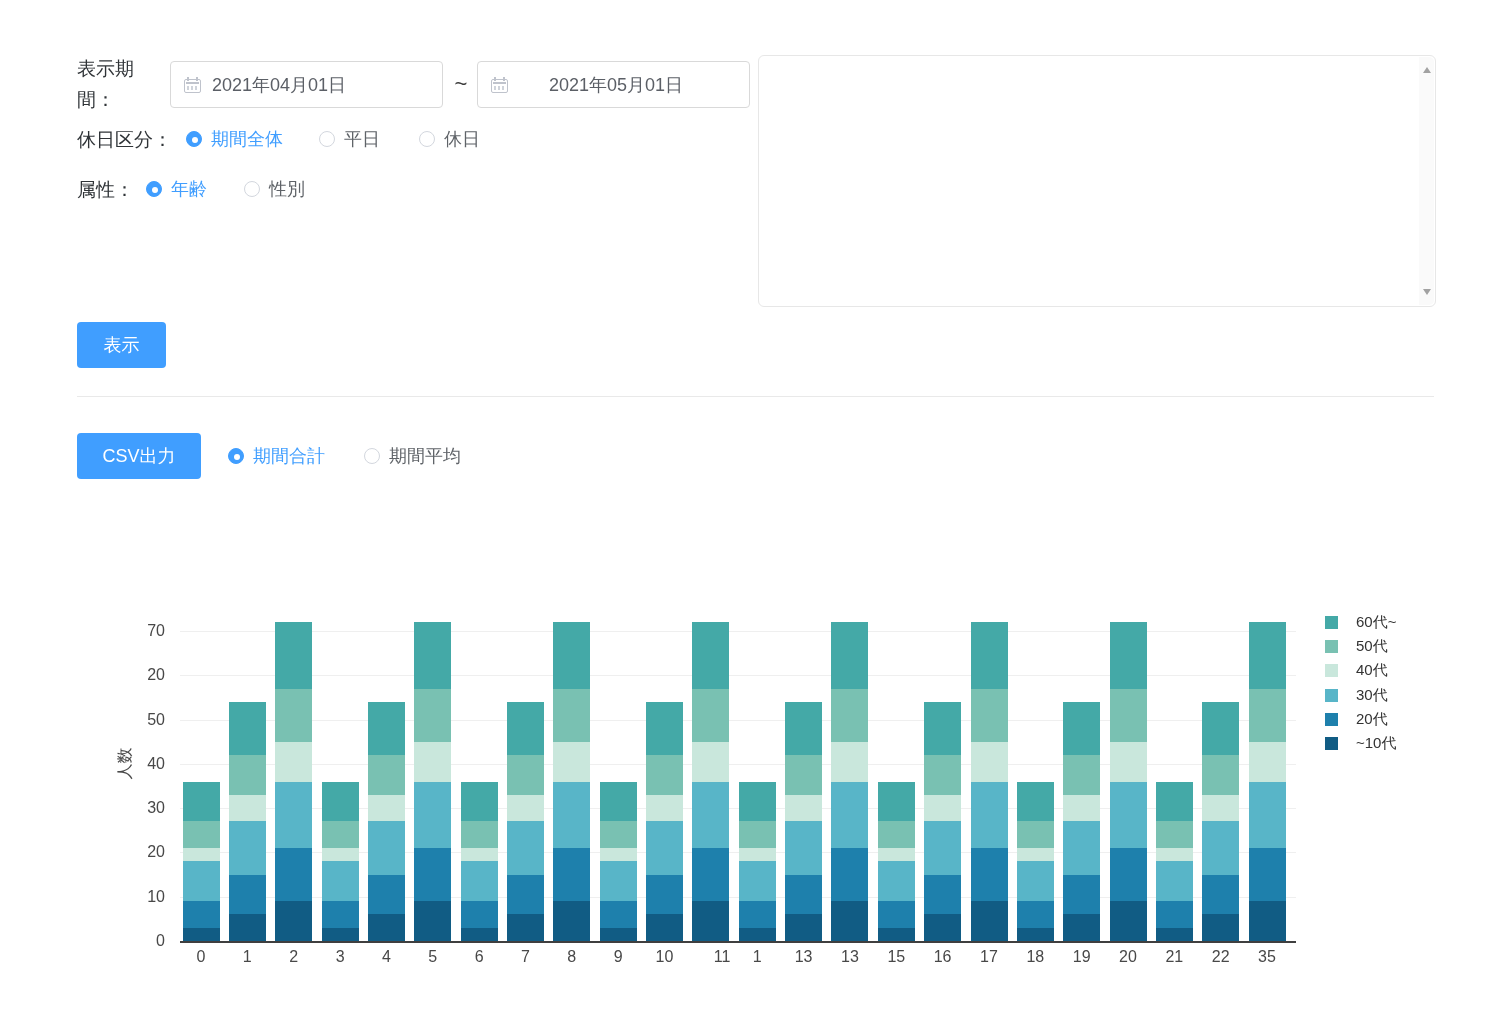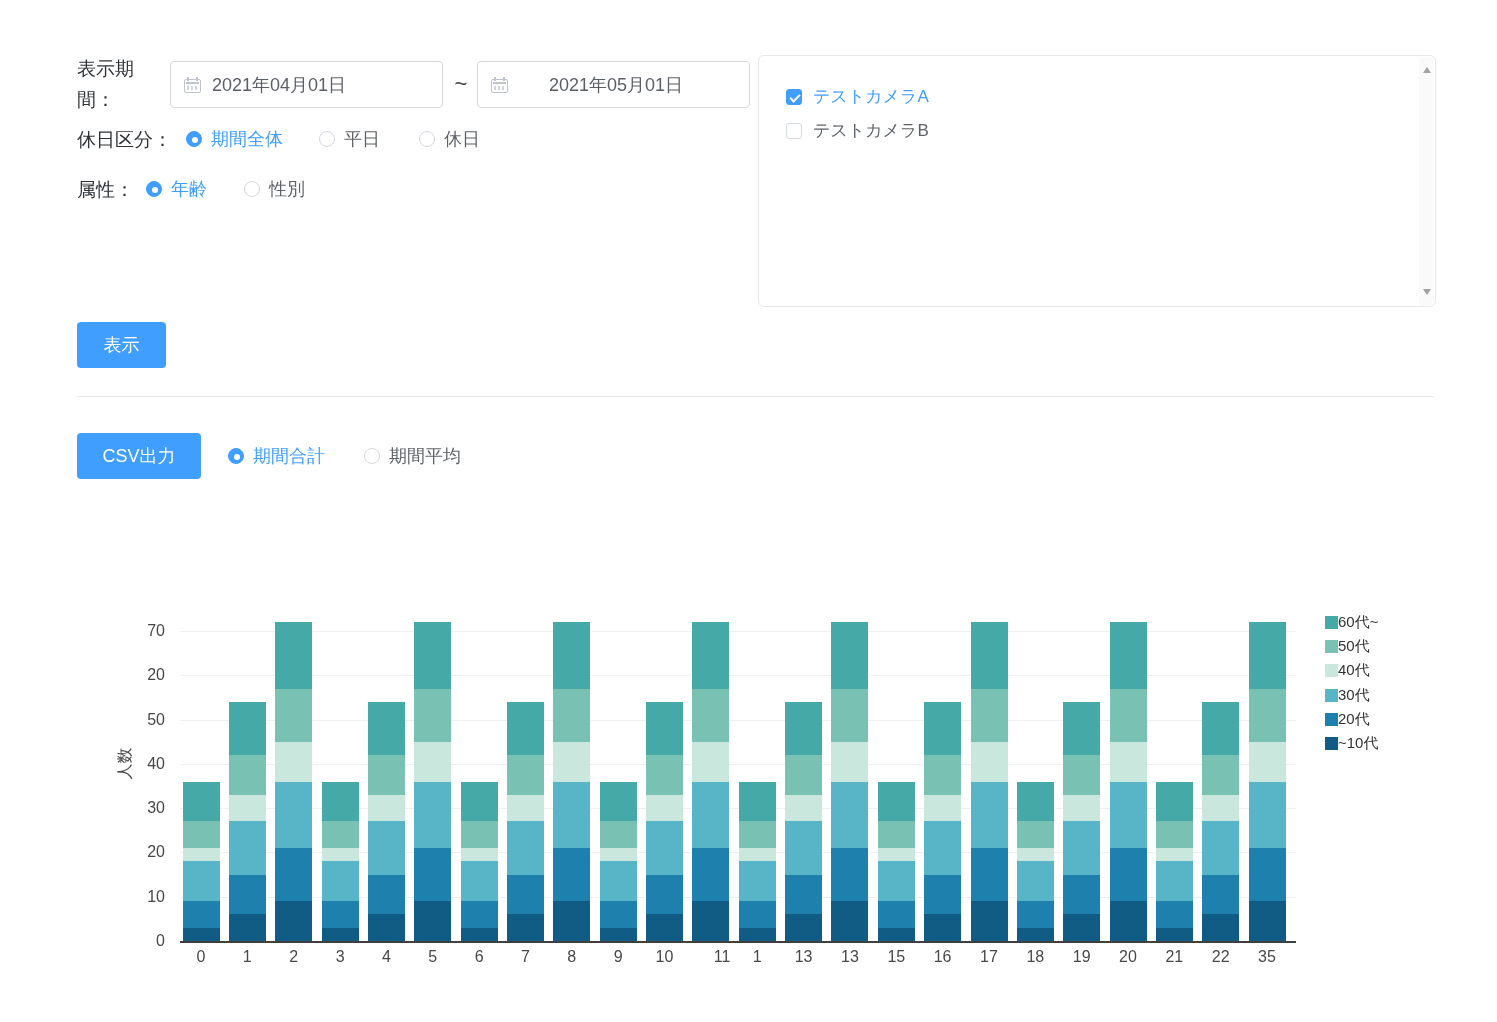--- a/index.html
+++ b/index.html
@@ -98,21 +98,21 @@
   .x-axis-line { position:absolute; background:#3f3f3f; }
   .y-tick { position:absolute; width:50px; text-align:right; font-size:16px; color:#484848; line-height:22px; }
   .x-tick { position:absolute; width:44px; text-align:center; font-size:16px; color:#484848; line-height:22px; }
   .y-title { position:absolute; font-size:16px; color:#4a4a4a; white-space:nowrap;
              transform:rotate(-90deg); transform-origin:center; }
   .bar { position:absolute; display:flex; flex-direction:column-reverse; }
   .bar-seg { width:100%; }
   .legend { position:absolute; left:1325px; top:616px; }
   .legend-item { display:flex; align-items:center; height:13px; margin-bottom:11.2px; cursor:pointer; }
   .legend-swatch { width:13px; height:13px; flex:0 0 auto; }
-  .legend-label { font-size:15px; color:#333; margin-left:0; white-space:nowrap; }
+  .legend-label { font-size:15px; color:#333; margin-left:18px; white-space:nowrap; }
 </style>
 </head>
 <body>
 
 <div class="abs form-label period-label">表示期間：</div>
 
 <div class="abs date-input" style="left:170px;">
   <span class="cal-icon">
       <span class="cal-body"></span>
     </span>
@@ -148,30 +148,20 @@
     <span class="radio-circle"></span>
     <span class="radio-label">年齢</span>
   </label>
   <label class="radio">
     <span class="radio-circle"></span>
     <span class="radio-label">性別</span>
   </label>
 </div>
 
 <div class="abs camera-panel">
-  <div class="camera-panel-content">
-    <label class="checkbox-row checked">
-      <span class="checkbox-box"></span>
-      <span class="checkbox-label">テストカメラA</span>
-    </label>
-    <label class="checkbox-row">
-      <span class="checkbox-box"></span>
-      <span class="checkbox-label">テストカメラB</span>
-    </label>
-  </div>
   <div class="panel-scrollbar">
     <span class="sb-arrow up"></span>
     <span class="sb-arrow down"></span>
   </div>
 </div>
 
 <button class="abs btn-primary show-btn">表示</button>
 
 <div class="abs divider"></div>
 

